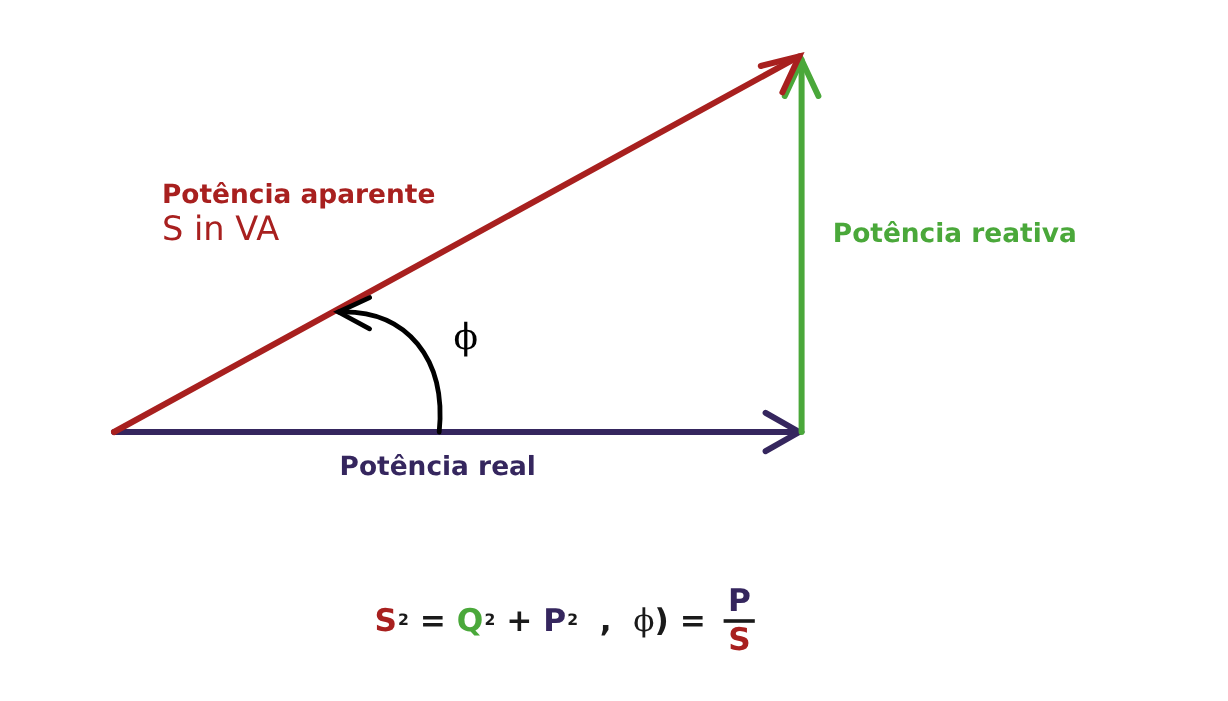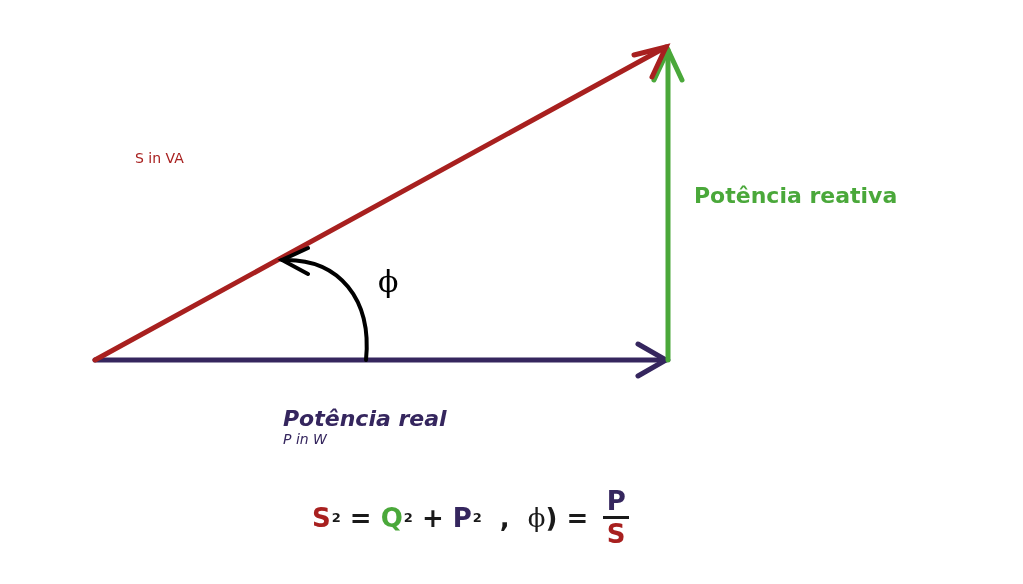--- a/index.html
+++ b/index.html
@@ -1,20 +1,20 @@
 <!DOCTYPE html>
 <html><head>
   <meta charset="utf-8">
   <style>
     html, body { margin: 0; padding: 0; background: #ffffff; }
     body { width: 1023px; height: 584px; position: relative; overflow: hidden; font-family: "DejaVu Sans", sans-serif; }
     svg.diagram { position: absolute; left: 0; top: 0; }
     .label { position: absolute; line-height: 1.15; white-space: nowrap; }
     .label .title { font-weight: bold; font-size: 22px; display: block; }
-    .label .sub { font-size: 14px; display: block; }
+    .label .sub { font-size: 28px; display: block; }
     .phi { position: absolute; font-size: 30px; font-family: "DejaVu Serif", serif; color: #000; }
     .formula { position: absolute; left: 312px; top: 488px; font-weight: bold; font-size: 26px; white-space: nowrap; color: #1a1a1a; display: flex; align-items: center; }
     .formula sup { font-size: 13px; vertical-align: 14px; margin-left: 1px; }
     .formula .gap { display: inline-block; width: 18px; }
     .frac { display: inline-flex; flex-direction: column; align-items: center; margin-left: 6px; line-height: 1; }
     .frac .num { padding-bottom: 2px; }
     .frac .bar { width: 26px; height: 3px; background: #1a1a1a; }
     .frac .den { padding-top: 2px; }
   </style>
 </head>
@@ -37,30 +37,30 @@
     <polyline points="634,55 666,47 652,77"></polyline>
   </g>
 
   <g stroke="#000" stroke-width="4" stroke-linecap="round" fill="none">
     <path d="M 366 360 C 372 300 340 258 282 260"></path>
     <polyline points="308,248 282,260 308,274"></polyline>
   </g>
 </svg>
 
 <div class="label" style="left:135px; top:150px; color:#a8201f;">
+  <span class="title">Potência aparente</span>
   <span class="sub">S in VA</span>
 </div>
 
 <div class="label" style="left:694px; top:183px; color:#4aa83a;text-align:center;">
   <span class="title">Potência reativa</span>
 </div>
 
-<div class="label" style="left:283px; top:406px; color:#35265e;font-style:italic;">
+<div class="label" style="left:283px; top:377px; color:#35265e;">
   <span class="title">Potência real</span>
-  <span class="sub">P in W</span>
 </div>
 
 <div class="phi" style="left:378px; top:264px;">ϕ</div>
 
 <div class="formula">
   <span style="color:#a8201f;">S</span>
     <sup>2</sup>
   <span style="white-space:pre;"> = </span>
   <span style="color:#4aa83a;">Q</span>
     <sup>2</sup>

